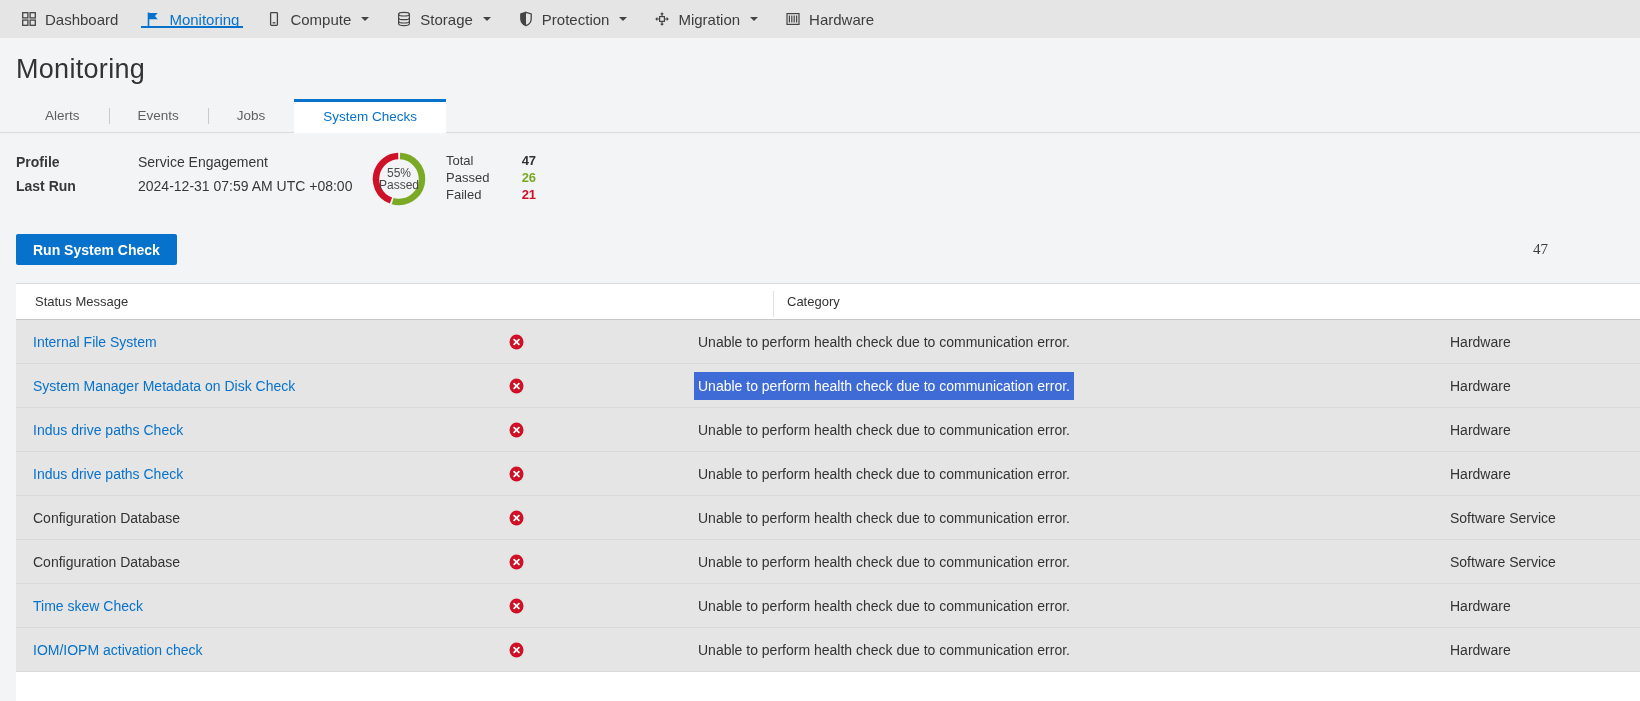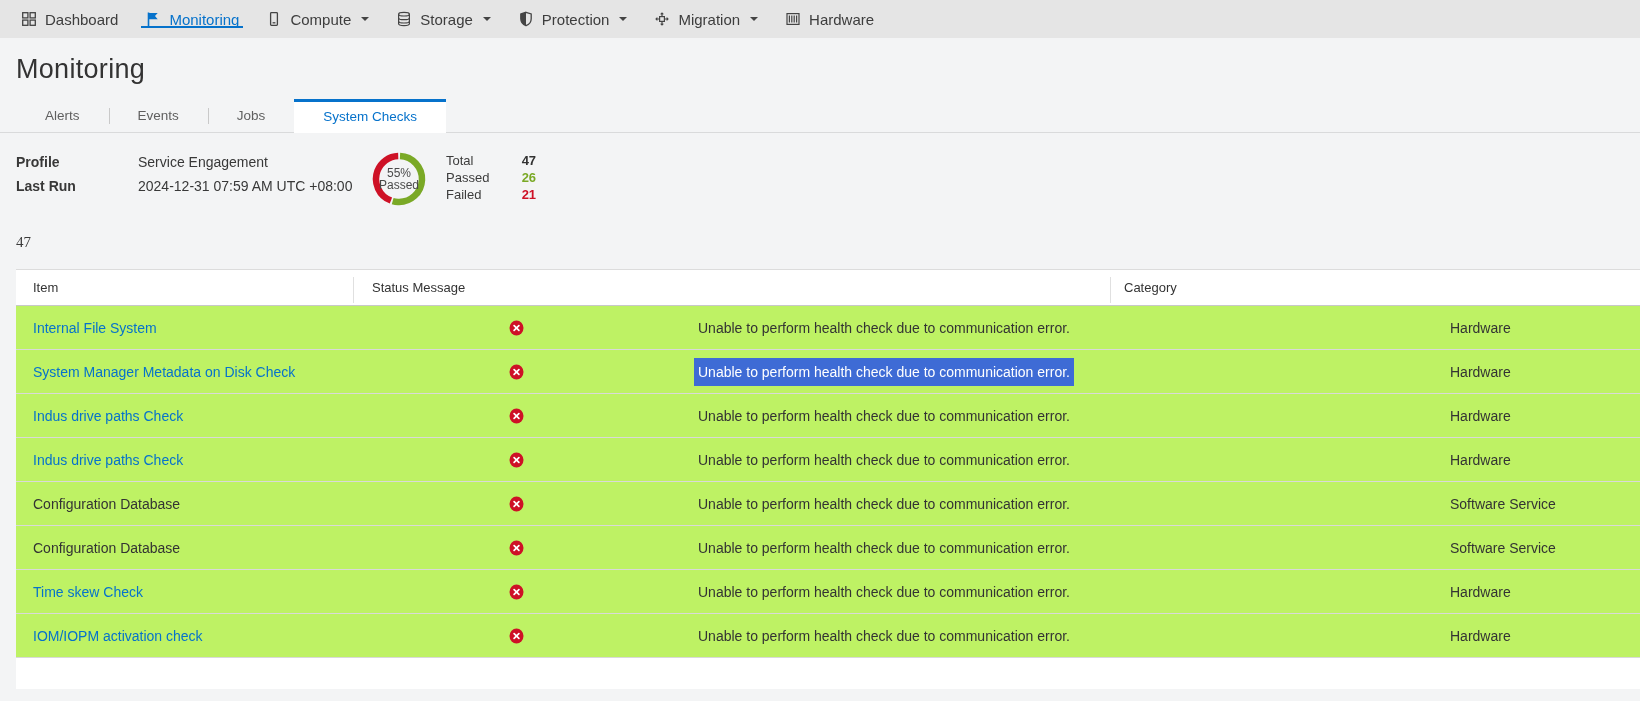--- a/index.html
+++ b/index.html
@@ -51,21 +51,21 @@
   
   .table { margin-left:16px; margin-top:18px; width:1624px; height:420px; background:#fff; border-top:1px solid #dcdcdc; }
   .thead { display:flex; height:36px; align-items:center; font-size:13px; color:#333; border-bottom:1px solid #c8c8c8; background:#fff; }
   .th { position:relative; height:100%; display:flex; align-items:center; cursor:pointer; }
   .th + .th::before { content:''; position:absolute; left:0; top:7px; bottom:2px; width:1px; background:#e0e0e0; }
   .c-item { width:337px; padding-left:17px; }
   .c-status { width:326px; justify-content:center; display:flex; align-items:center; }
   .c-msg { width:757px; padding-left:19px; }
   .c-cat { flex:1; padding-left:14px; }
   .sort-arrow { margin-left:9px; font-size:14px; color:#2b2b2b; }
-  .trow { display:flex; align-items:center; height:44px; border-bottom:1px solid #d9d9d9; font-size:14px; background:#bef264; }
+  .trow { display:flex; align-items:center; height:44px; border-bottom:1px solid #d9d9d9; font-size:14px; background:#e5e5e5; }
   .item-text { color:#333; }
   .item-text.link { color:#0672cb; cursor:pointer; }
   .msg-text { color:#333; line-height:20px; }
   .msg-text.selected { background:#3e6bd5; color:#fff; padding:6px 4px; margin-left:-4px; }
   .status-icon { display:inline-flex; }
 </style>
 </head>
 <body>
 
 <div class="app">
@@ -185,28 +185,26 @@
           <span class="legend-value" style="color: rgb(122, 169, 38);">26</span>
         </div>
         <div class="legend-row">
           <span class="legend-label">Failed</span>
           <span class="legend-value" style="color: rgb(206, 17, 38);">21</span>
         </div>
       </div>
     </div>
 
     <div class="toolbar">
+      <button class="btn-primary">Run System Check</button>
       <span class="result-count">47</span>
     </div>
 
     <div class="table">
       <div class="thead">
-        <div class="th c-item">
-          <span>Item</span>
-        </div>
         <div class="th c-msg">
           <span>Status Message</span>
         </div>
         <div class="th c-cat">
           <span>Category</span>
         </div>
       </div>
       <div>
   <div class="trow">
     <div class="c-item">

